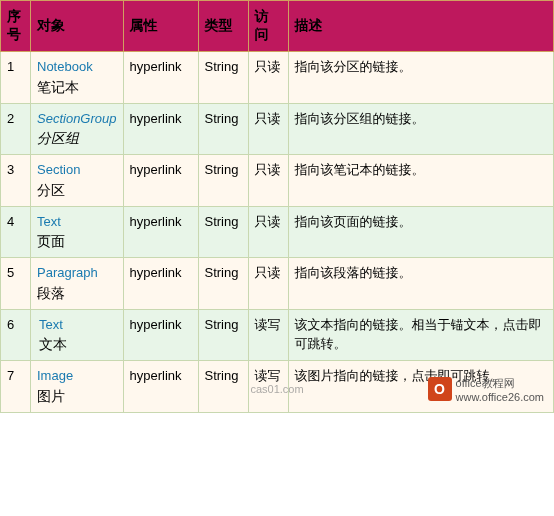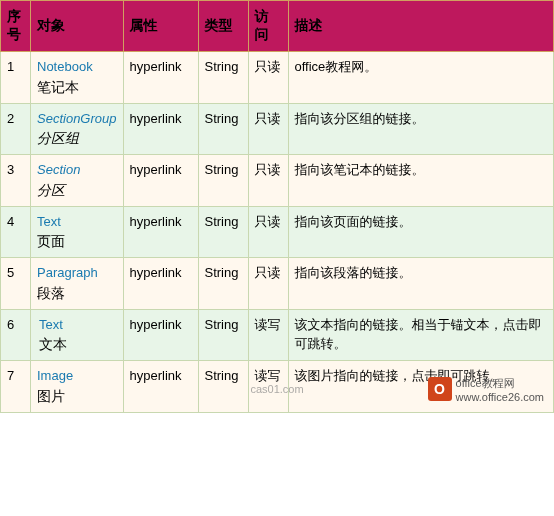--- a/index.html
+++ b/index.html
@@ -108,36 +108,36 @@
       <tbody id="table-body">
       <tr>
             <td style="width: 30px;">1</td>
             <td style="width: 90px; margin-left: 12px;">
               <span class="obj-name">Notebook</span>
               <span class="obj-cn">笔记本</span>
             </td>
             <td style="width: 75px;">hyperlink</td>
             <td style="width: 50px;">String</td>
             <td style="width: 40px;">只读</td>
-            <td>office教程网。</td>
+            <td>指向该分区的链接。</td>
           </tr>
           <tr>
             <td style="width: 30px;">2</td>
             <td style="width: 90px; font-style: italic;">
               <span class="obj-name">SectionGroup</span>
               <span class="obj-cn">分区组</span>
             </td>
             <td style="width: 75px;">hyperlink</td>
             <td style="width: 50px;">String</td>
             <td style="width: 40px;">只读</td>
             <td>指向该分区组的链接。</td>
           </tr>
           <tr>
             <td style="width: 30px;">3</td>
-            <td style="width: 90px; font-style: italic;">
+            <td style="width: 90px;">
               <span class="obj-name">Section</span>
               <span class="obj-cn">分区</span>
             </td>
             <td style="width: 75px;">hyperlink</td>
             <td style="width: 50px;">String</td>
             <td style="width: 40px;">只读</td>
             <td>指向该笔记本的链接。</td>
           </tr>
           <tr>
             <td style="width: 30px;">4</td>

